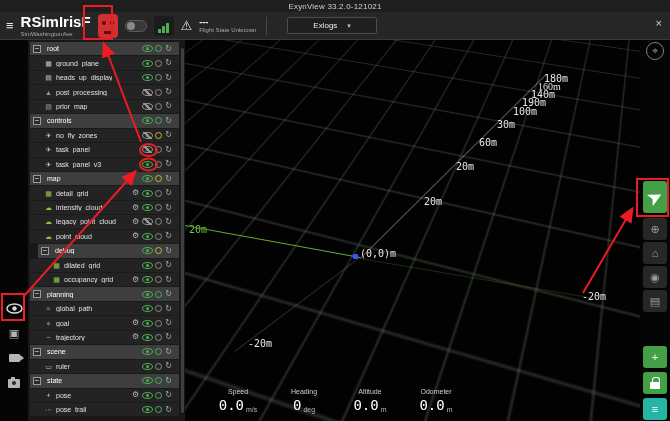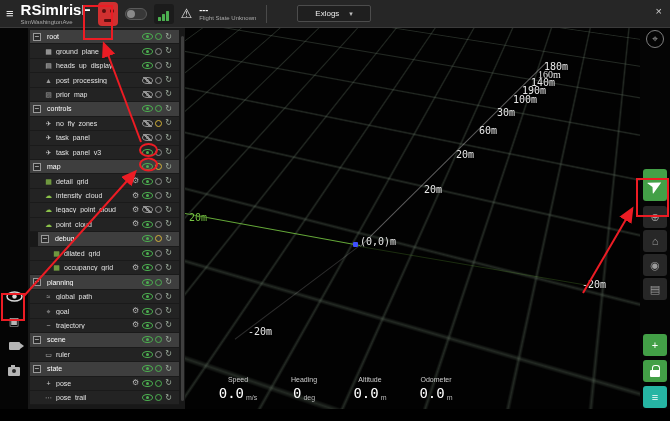--- a/index.html
+++ b/index.html
@@ -27,21 +27,21 @@
   .sigbtn{width:20px;height:20px;background:#1b1b1b;border-radius:3px;display:flex;align-items:flex-end;
     justify-content:center;gap:1px;padding:3px;flex:none}
   .sigbtn i{display:block;width:3px;background:#4caf50;border-radius:.5px}
   .sigbtn i:nth-child(1){height:4px}.sigbtn i:nth-child(2){height:7px}.sigbtn i:nth-child(3){height:10px}
   .warn{font-size:13px;color:#e3e3e3;line-height:1}
   .fstate{display:flex;flex-direction:column;line-height:1.15}
   .fsv{font-size:9px;font-weight:bold;color:#fff}
   .fsl{font-size:6px;color:#a8a8a8;white-space:nowrap}
   .sep{width:1px;height:18px;background:#4a4a4a;margin:0 3px}
   .exlogs{display:flex;align-items:center;gap:10px;border:1px solid #4c4c4c;border-radius:2px;
-    padding:3px 17px;font-size:8px;color:#ececec;background:#1f1f1f;margin-left:20px;cursor:pointer}
+    padding:3px 25px;font-size:8px;color:#ececec;background:#1f1f1f;margin-left:10px;cursor:pointer}
   .exlogs .caret{font-size:7px;color:#bdbdbd}
   .close-btn{position:absolute;right:8px;top:5px;font-size:11px;color:#cfcfcf;cursor:pointer}
 
   
   .main{display:flex;height:381px}
   .strip{width:28px;background:#050505;position:relative;flex:none}
   .strip .sicon{position:absolute;left:4px;width:20px;height:20px;display:flex;align-items:center;
     justify-content:center;color:#cfcfcf;cursor:pointer}
 
   
@@ -119,20 +119,23 @@
 
   
   #ann{position:absolute;inset:0;pointer-events:none;z-index:50}
   .ann{stroke:var(--ann-red,#ec1c24);fill:none;stroke-width:2}
 </style>
 </head>
 <body>
 
 <div id="app">
 
+  <div class="titlebar">
+    <span>ExynView 33.2.0-121021</span>
+  </div>
 
   <div class="toolbar">
     <span class="menu-btn">≡</span>
     <div class="robot">
       <span class="rname">RSimIrisF</span>
       <span class="rsub">SimWashingtonAve</span>
     </div>
     <span class="red-ico"></span>
     <span class="toggle"></span>
     <span class="sigbtn">

